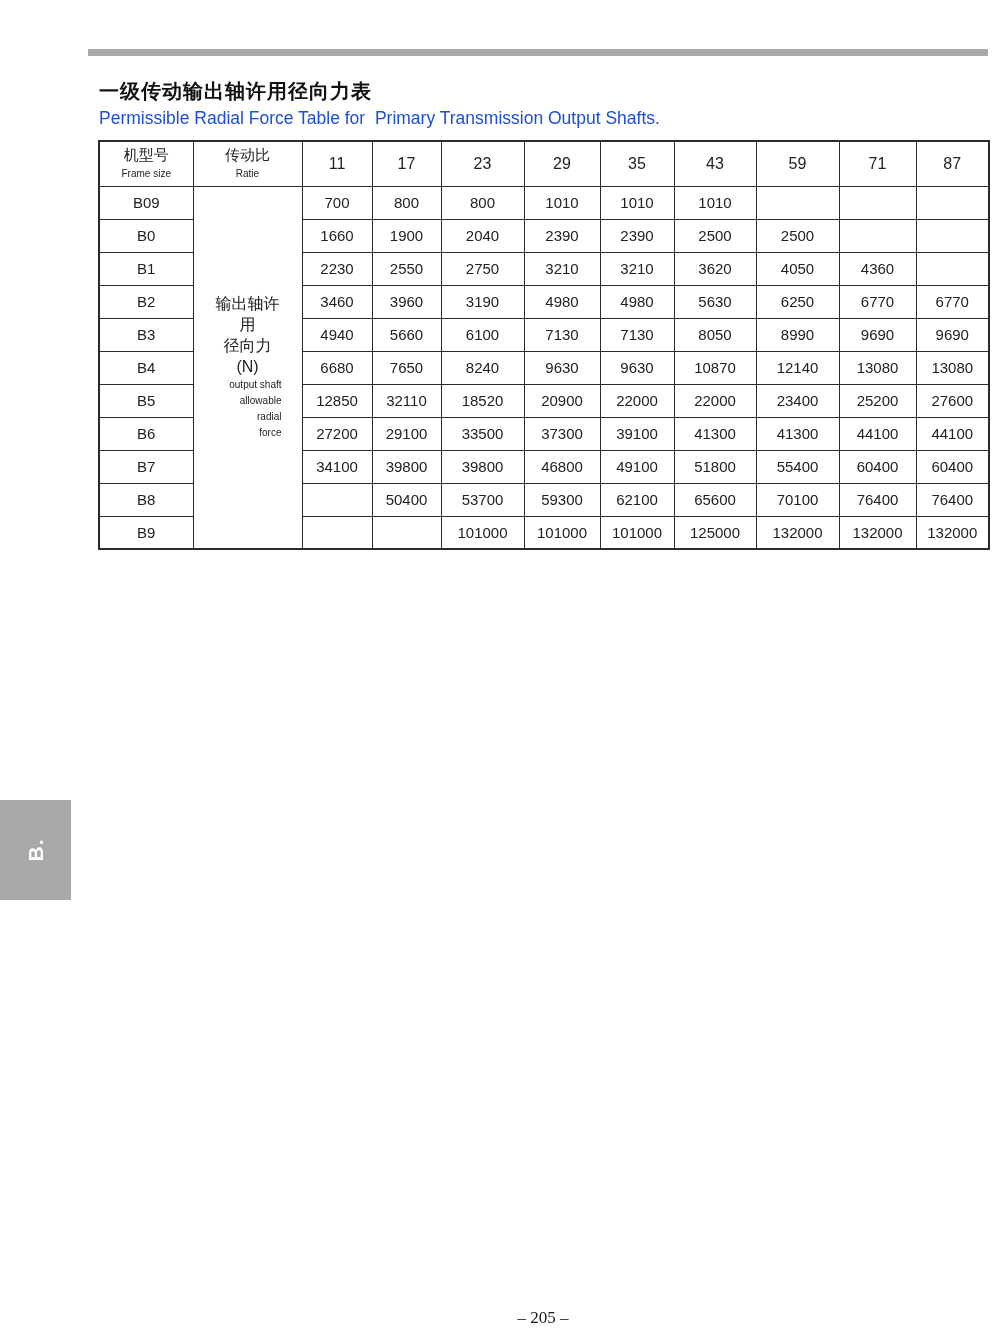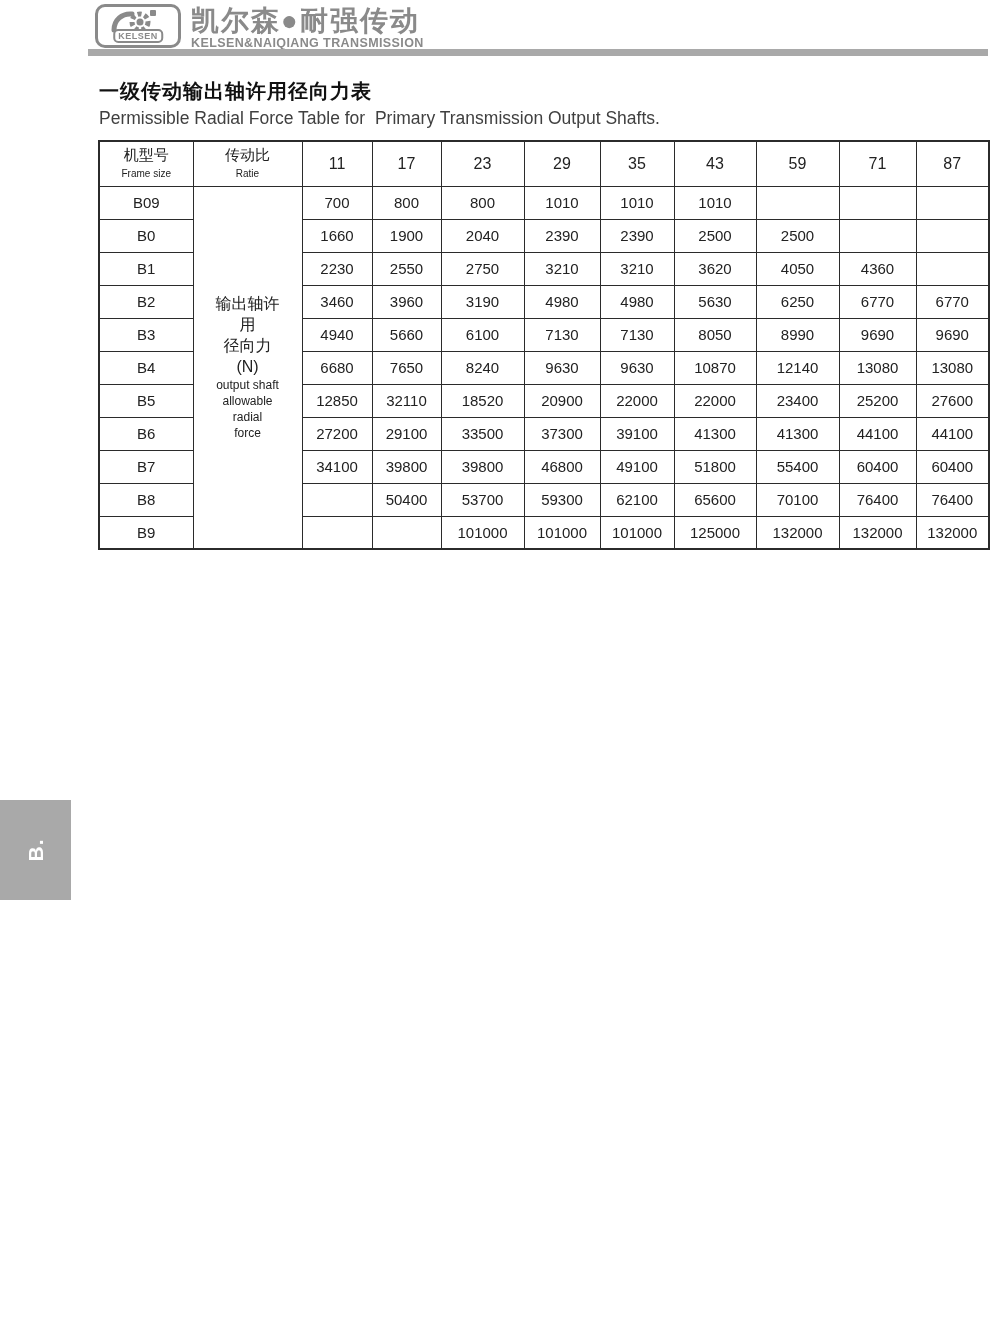--- a/index.html
+++ b/index.html
@@ -52,42 +52,42 @@
   }
 
   
   .title-zh{
     position:absolute;left:99px;top:78px;
     font-size:20px;font-weight:bold;color:#111;
     letter-spacing:1px;
   }
   .title-en{
     position:absolute;left:99px;top:108px;
-    font-size:17.5px;color:#404040;
+    font-size:17.5px;color:#1d4ed8;
     white-space:pre;
   }
 
   
   .tbl{
     position:absolute;left:98px;top:140px;width:890px;
     border-collapse:collapse;table-layout:fixed;
     border:2px solid var(--border-dark);
   }
   .tbl th,.tbl td{
     border:1px solid var(--border-dark);
     text-align:center;vertical-align:middle;
     font-weight:normal;color:var(--text-dark);
   }
   .tbl th{height:45px;font-size:16px;}
   .tbl th .h-zh{font-size:15px;line-height:19px;}
   .tbl th .h-en{font-size:10px;line-height:19px;}
   .tbl td{height:33px;font-size:15px;}
   .note-cell{padding:20px;}
   .note-cell .note-zh{font-size:16px;line-height:21px;}
-  .note-cell .note-en{font-size:12px;line-height:16px;}
+  .note-cell .note-en{font-size:10px;line-height:16px;text-align:right;}
 
   
   .c0{width:94px;}.c1{width:109px;}.c2{width:70px;}.c3{width:69px;}
   .c4{width:83px;}.c5{width:76px;}.c6{width:74px;}.c7{width:82px;}
   .c8{width:83px;}.c9{width:77px;}.c10{width:73px;}
 
   
   .side-tab{
     position:absolute;left:0;top:800px;width:71px;height:100px;
     background:var(--tab-gray);
@@ -104,35 +104,20 @@
     text-align:center;
     font-family:"Liberation Serif", serif;
     font-size:17px;color:#1a1a1a;
   }
 </style>
 </head>
 <body>
 
 <div class="page">
 
-  <div class="logo-wrap">
-    <div class="logo-box">
-      <svg width="60" height="26" viewBox="0 0 60 26" aria-hidden="true">
-        <path d="M6 22 C6 12 14 5 24 6" fill="none" stroke="#8a8a8a" stroke-width="5" stroke-linecap="round"></path>
-        <circle cx="32" cy="14" r="8" fill="none" stroke="#8a8a8a" stroke-width="5" stroke-dasharray="4 3"></circle>
-        <circle cx="32" cy="14" r="3.5" fill="#8a8a8a"></circle>
-        <rect x="42" y="2" width="6" height="6" rx="1" fill="#8a8a8a"></rect>
-      </svg>
-      <div class="logo-label">KELSEN</div>
-    </div>
-    <div class="brand-text">
-      <div class="brand-zh">凯尔森●耐强传动</div>
-      <div class="brand-en">KELSEN&amp;NAIQIANG TRANSMISSION</div>
-    </div>
-  </div>
   <div class="header-bar"></div>
 
   <div class="title-zh">一级传动输出轴许用径向力表</div>
   <div class="title-en">Permissible Radial Force Table for  Primary Transmission Output Shafts.</div>
 
   <table class="tbl">
     <colgroup>
       <col class="c0">
         <col class="c1">
         <col class="c2">
@@ -306,14 +291,15 @@
           <td>132000</td>
           <td>132000</td>
         </tr>
       </tbody>
   </table>
 
   <div class="side-tab">
     <span>B.</span>
   </div>
 
+  <div class="footer">– 205 –</div>
 
 </div>
 
 </body></html>

